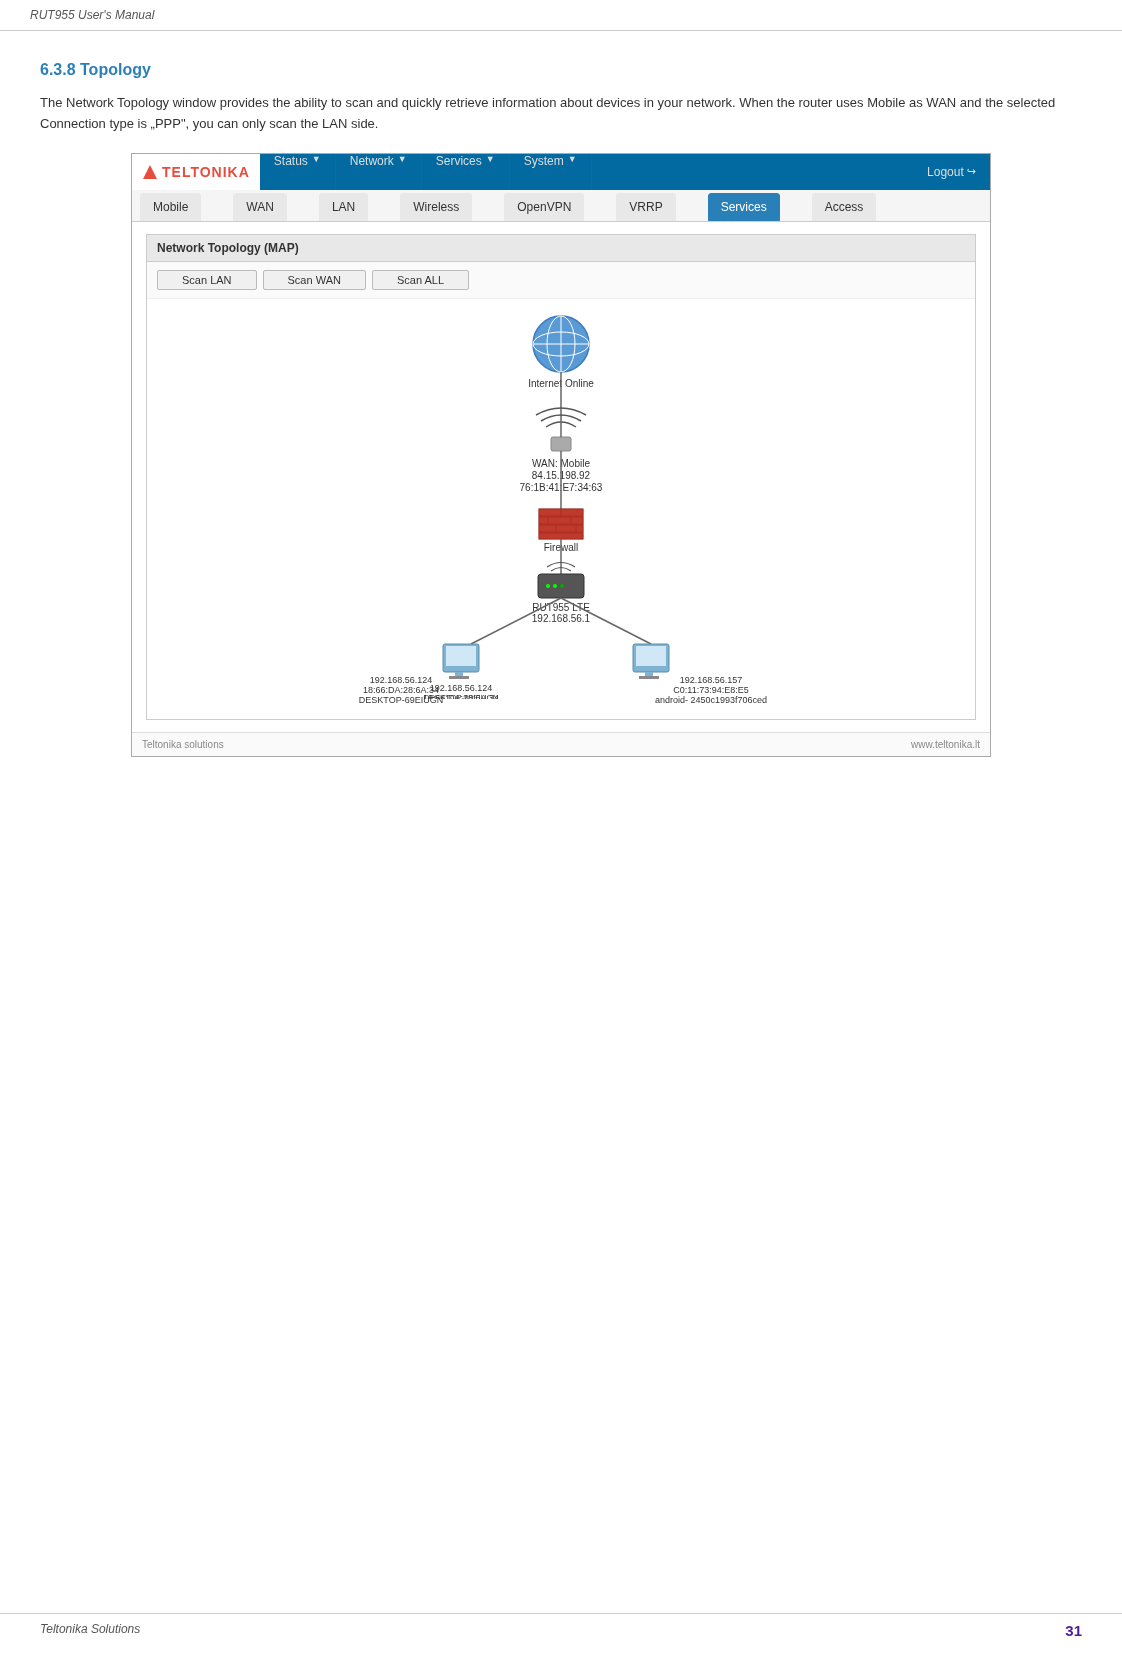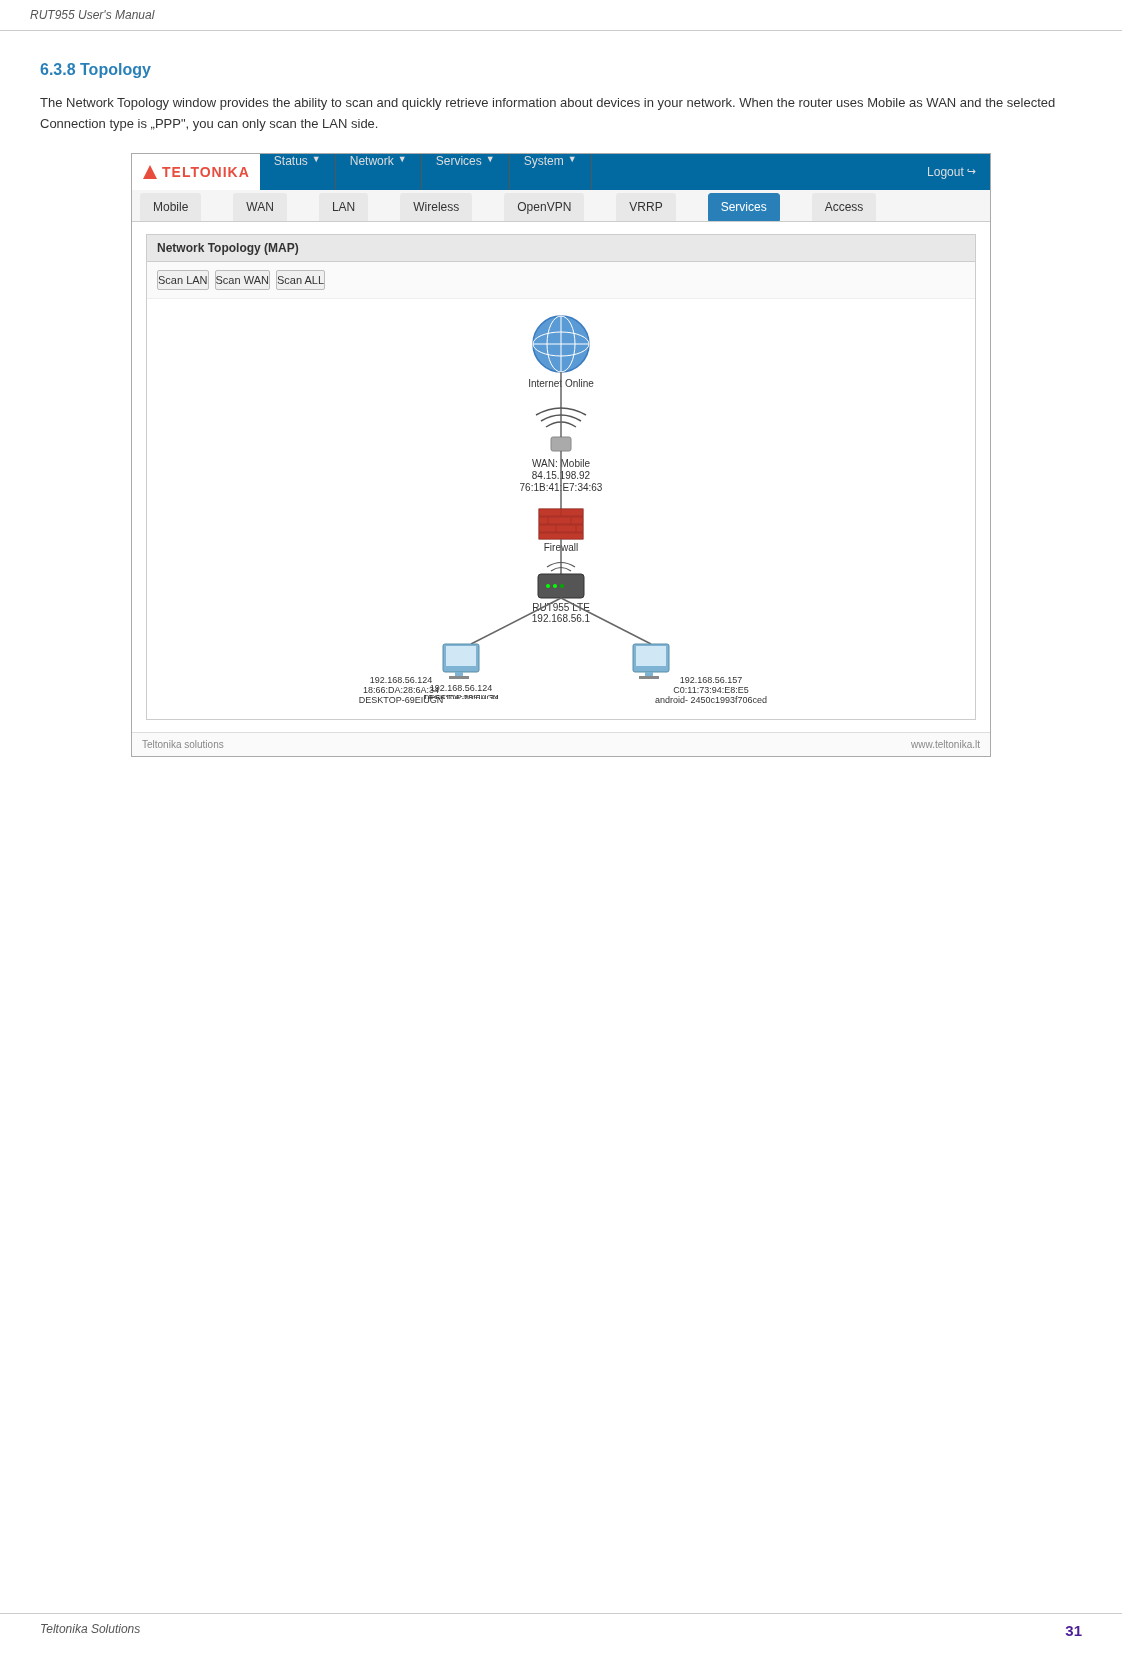--- a/index.html
+++ b/index.html
@@ -138,21 +138,21 @@
     }
     .scan-buttons {
       display: flex;
       gap: 6px;
       padding: 8px 10px;
       border-bottom: 1px solid #eee;
     }
     .scan-btn {
       background: #f0f0f0;
       border: 1px solid #bbb;
-      padding: 3px 0;
+      padding: 3px 24px;
       font-size: 11px;
       cursor: pointer;
       border-radius: 2px;
       color: #333;
     }
     
     .topology-diagram {
       padding: 10px;
       min-height: 420px;
       position: relative;

